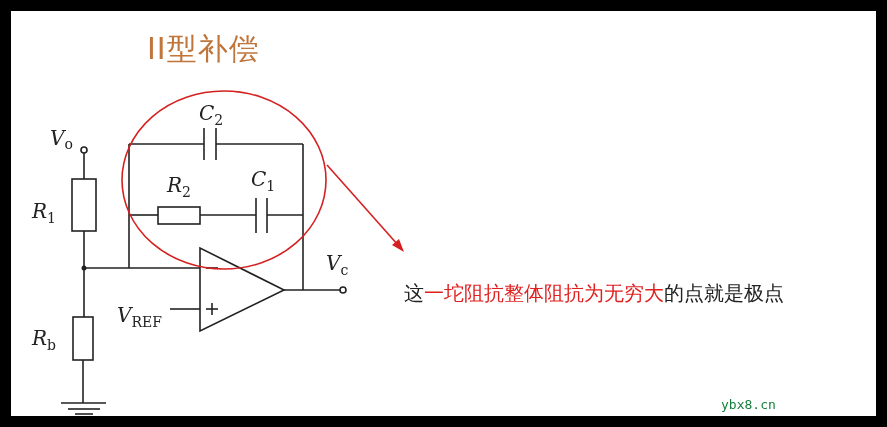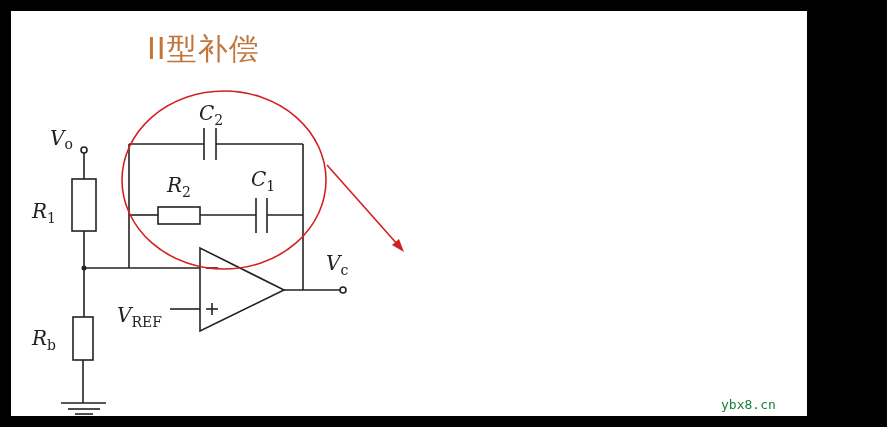--- a/index.html
+++ b/index.html
@@ -1,17 +1,17 @@
 <!DOCTYPE html>
 <html><head>
 <meta charset="utf-8">
 <style>
   html, body { margin:0; padding:0; background:#000; }
   body { width:887px; height:427px; position:relative; overflow:hidden; font-family:"DejaVu Sans","Liberation Sans",sans-serif; }
-  .slide { position:absolute; left:11px; top:11px; width:796px; height:405px; background:#fff; overflow:hidden; }
+  .slide { position:absolute; left:11px; top:11px; width:865px; height:405px; background:#fff; overflow:hidden; }
   .title { position:absolute; left:136px; top:18px; font-size:30px; color:#c0753b; letter-spacing:1px; line-height:40px; }
   svg.circuit { position:absolute; left:0; top:0; }
   .math { font-family:"DejaVu Serif","Liberation Serif",serif; font-style:italic; fill:#222; }
   .sub { font-size:14px; font-style:normal; }
   .note { position:absolute; left:393px; top:268px; font-size:20px; color:#222; white-space:nowrap; line-height:28px; }
   .note .red { color:#e02020; }
   .wm { position:absolute; left:710px; top:386px; font-family:"DejaVu Sans Mono","Liberation Mono",monospace; font-size:13px; color:#15803d; }
 </style>
 </head>
 <body>
@@ -68,15 +68,16 @@
     <text class="math" x="50" y="145" font-size="20"><tspan>V</tspan><tspan class="sub" dy="4">o</tspan></text>
     <text class="math" x="32" y="218" font-size="20"><tspan>R</tspan><tspan class="sub" dy="5">1</tspan></text>
     <text class="math" x="32" y="345" font-size="20"><tspan>R</tspan><tspan class="sub" dy="5">b</tspan></text>
     <text class="math" x="199" y="120" font-size="20"><tspan>C</tspan><tspan class="sub" dy="5">2</tspan></text>
     <text class="math" x="167" y="192" font-size="20"><tspan>R</tspan><tspan class="sub" dy="5">2</tspan></text>
     <text class="math" x="251" y="186" font-size="20"><tspan>C</tspan><tspan class="sub" dy="5">1</tspan></text>
     <text class="math" x="326" y="270" font-size="20"><tspan>V</tspan><tspan class="sub" dy="5">c</tspan></text>
     <text class="math" x="117" y="322" font-size="20"><tspan>V</tspan><tspan class="sub" dy="5">REF</tspan></text>
   </svg>
 
+  <div class="note"><span>这</span><span class="red">一坨阻抗整体阻抗为无穷大</span><span>的点就是极点</span></div>
 
   <div class="wm">ybx8.cn</div>
 </div>
 
 </body></html>

